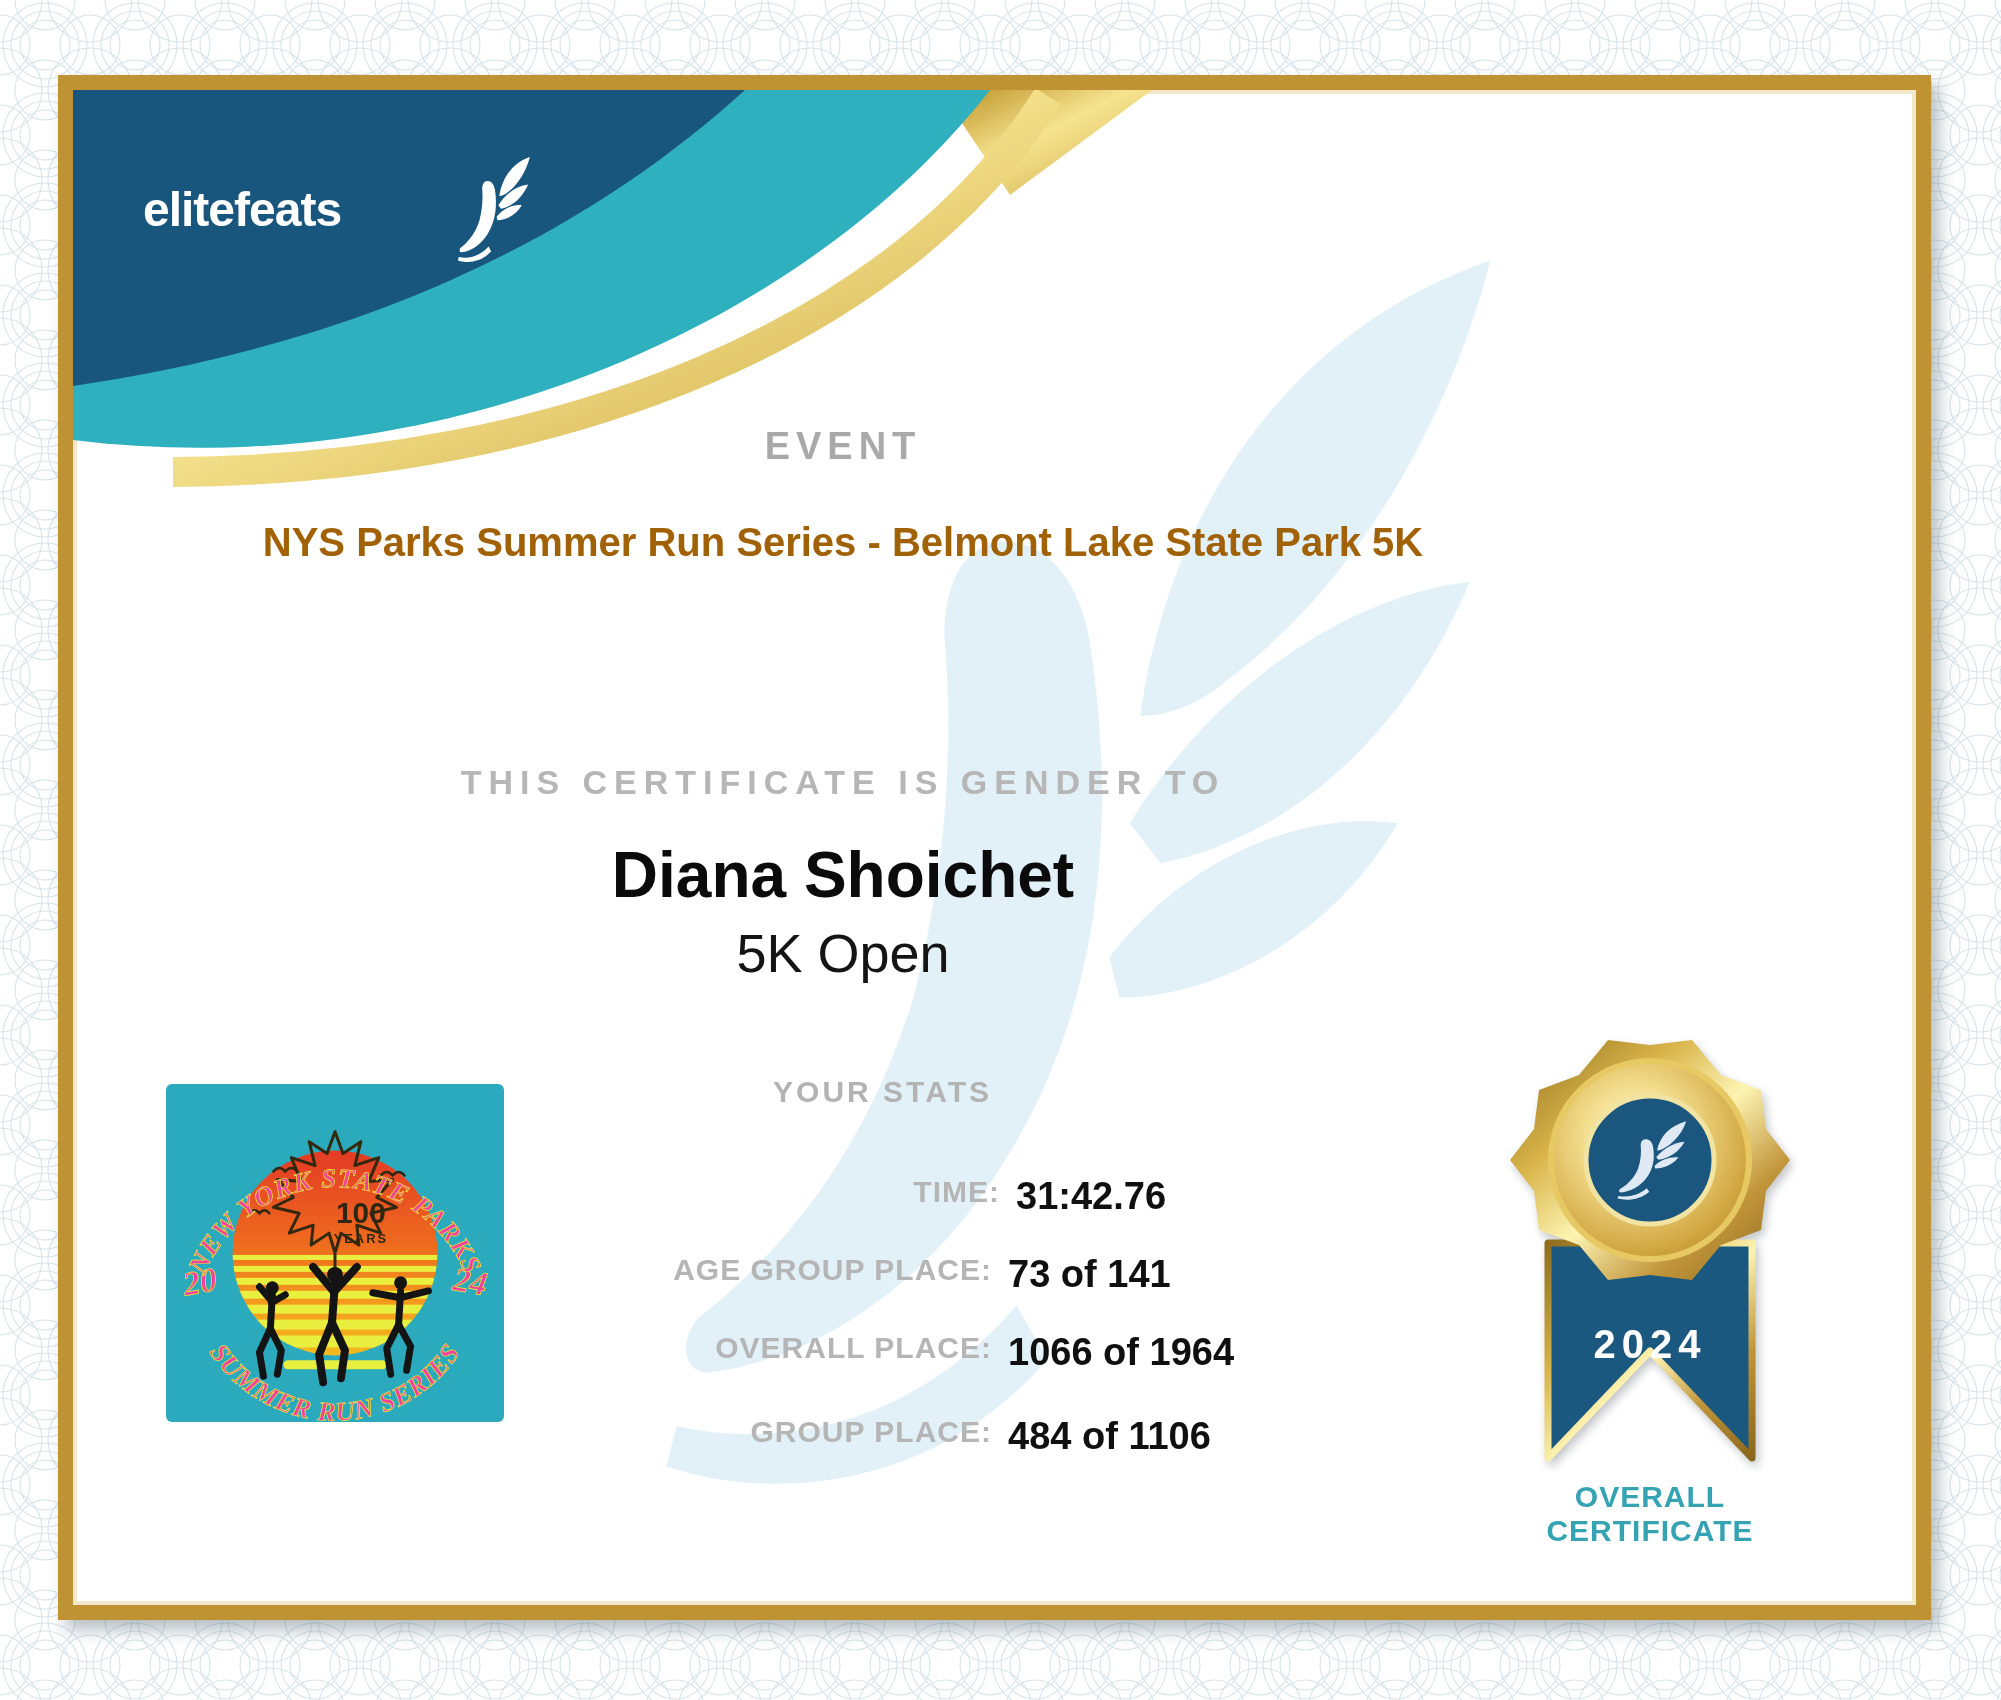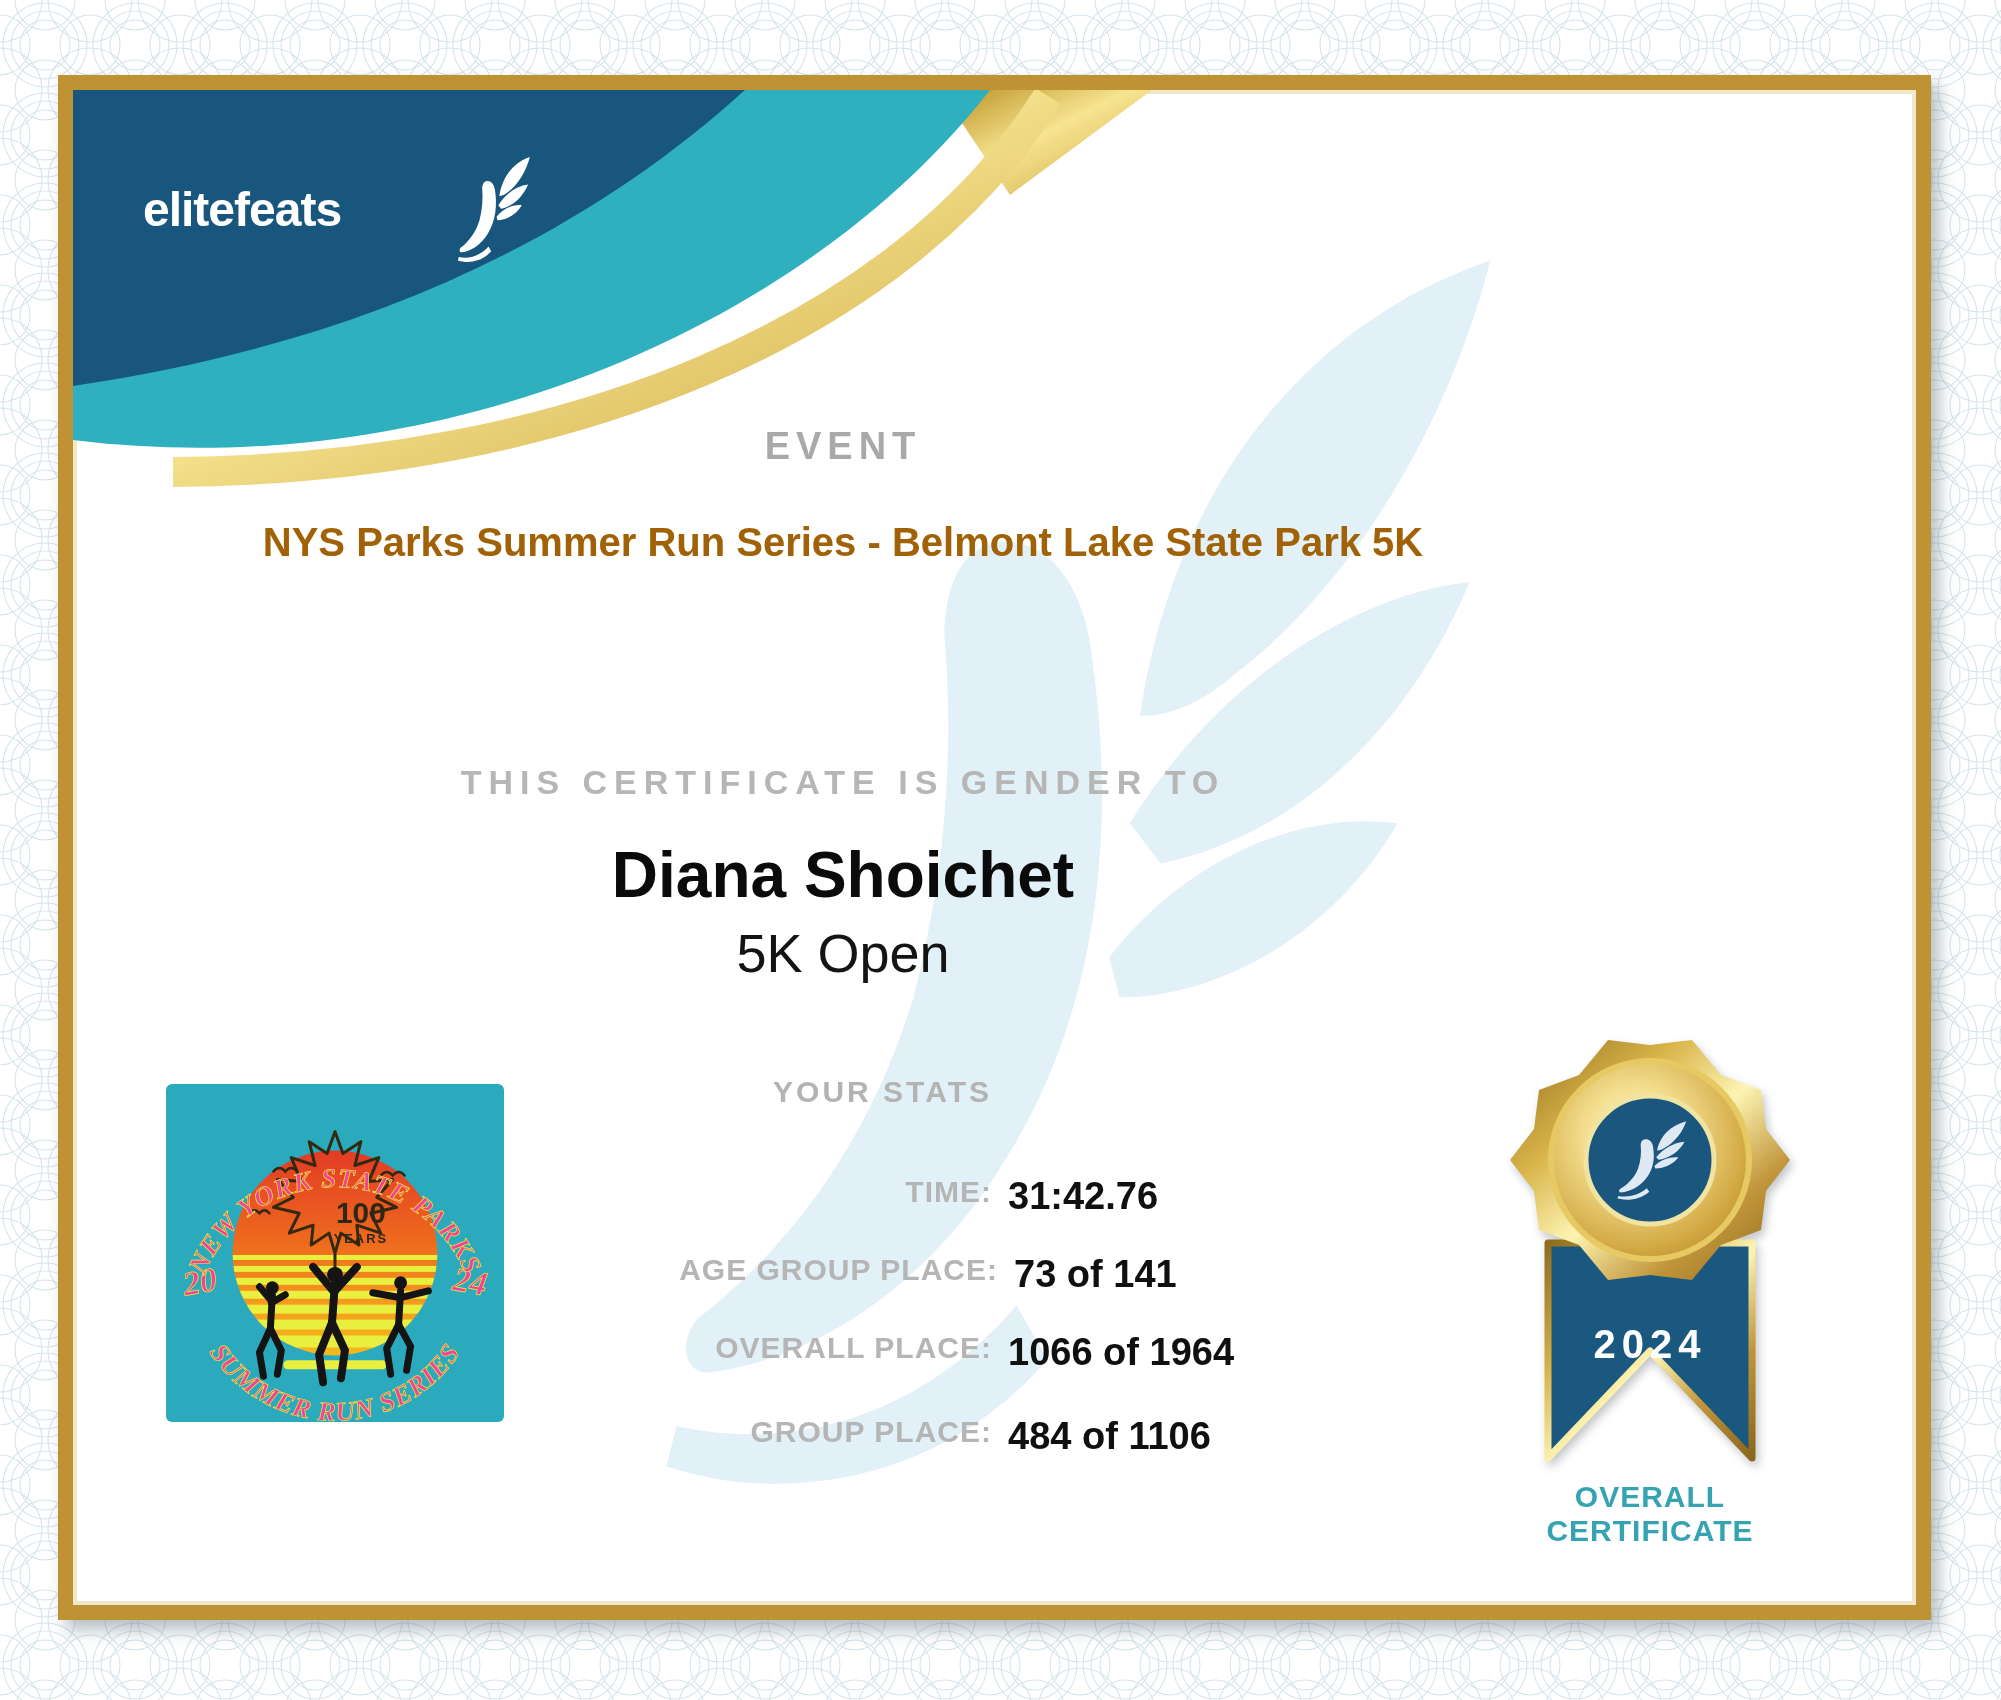--- a/index.html
+++ b/index.html
@@ -22,21 +22,21 @@
   #event-title{top:430px;font-size:40px;font-weight:bold;color:#a16207;}
   #award-intro{top:673px;font-size:34px;font-weight:bold;letter-spacing:7px;color:#b6b6b6;}
   #award-name{top:748px;font-size:64px;font-weight:bold;color:#0b0b0b;}
   #award-division{top:832px;font-size:54px;font-weight:normal;color:#141414;}
   
   .stat-label{left:0;width:919px;text-align:right;font-size:30px;font-weight:bold;
               color:#b5b5b5;letter-spacing:1px;z-index:5;}
   .stat-value{left:935px;width:600px;text-align:left;font-size:38px;font-weight:bold;
               color:#101010;z-index:5;}
   #stats-heading{top:985px;letter-spacing:3px;color:#b3b3b3;}
-  .row0{top:1085px;} .row1{top:1163px;padding-left:6px;} .row2{top:1241px;} .row3{top:1325px;}
+  .row0{top:1085px;padding-left:8px;} .row1{top:1163px;} .row2{top:1241px;} .row3{top:1325px;}
   
   #badge-svg{left:1432px;top:928px;z-index:6;filter:drop-shadow(3px 5px 5px rgba(80,90,100,.35));}
   #badge-year{left:1432px;top:1232px;width:290px;text-align:center;color:#ffffff;
               font-size:40px;font-weight:bold;letter-spacing:6px;z-index:7;}
   #badge-line1,#badge-line2{left:1407px;width:340px;text-align:center;color:#35a3b2;
               font-size:30px;font-weight:bold;letter-spacing:1px;z-index:7;}
   #badge-line1{top:1390px;} #badge-line2{top:1424px;}
   
   #event-logo{left:93px;top:994px;z-index:6;}
   .arcfont{font-family:"Liberation Serif",serif;font-style:italic;font-weight:bold;}

